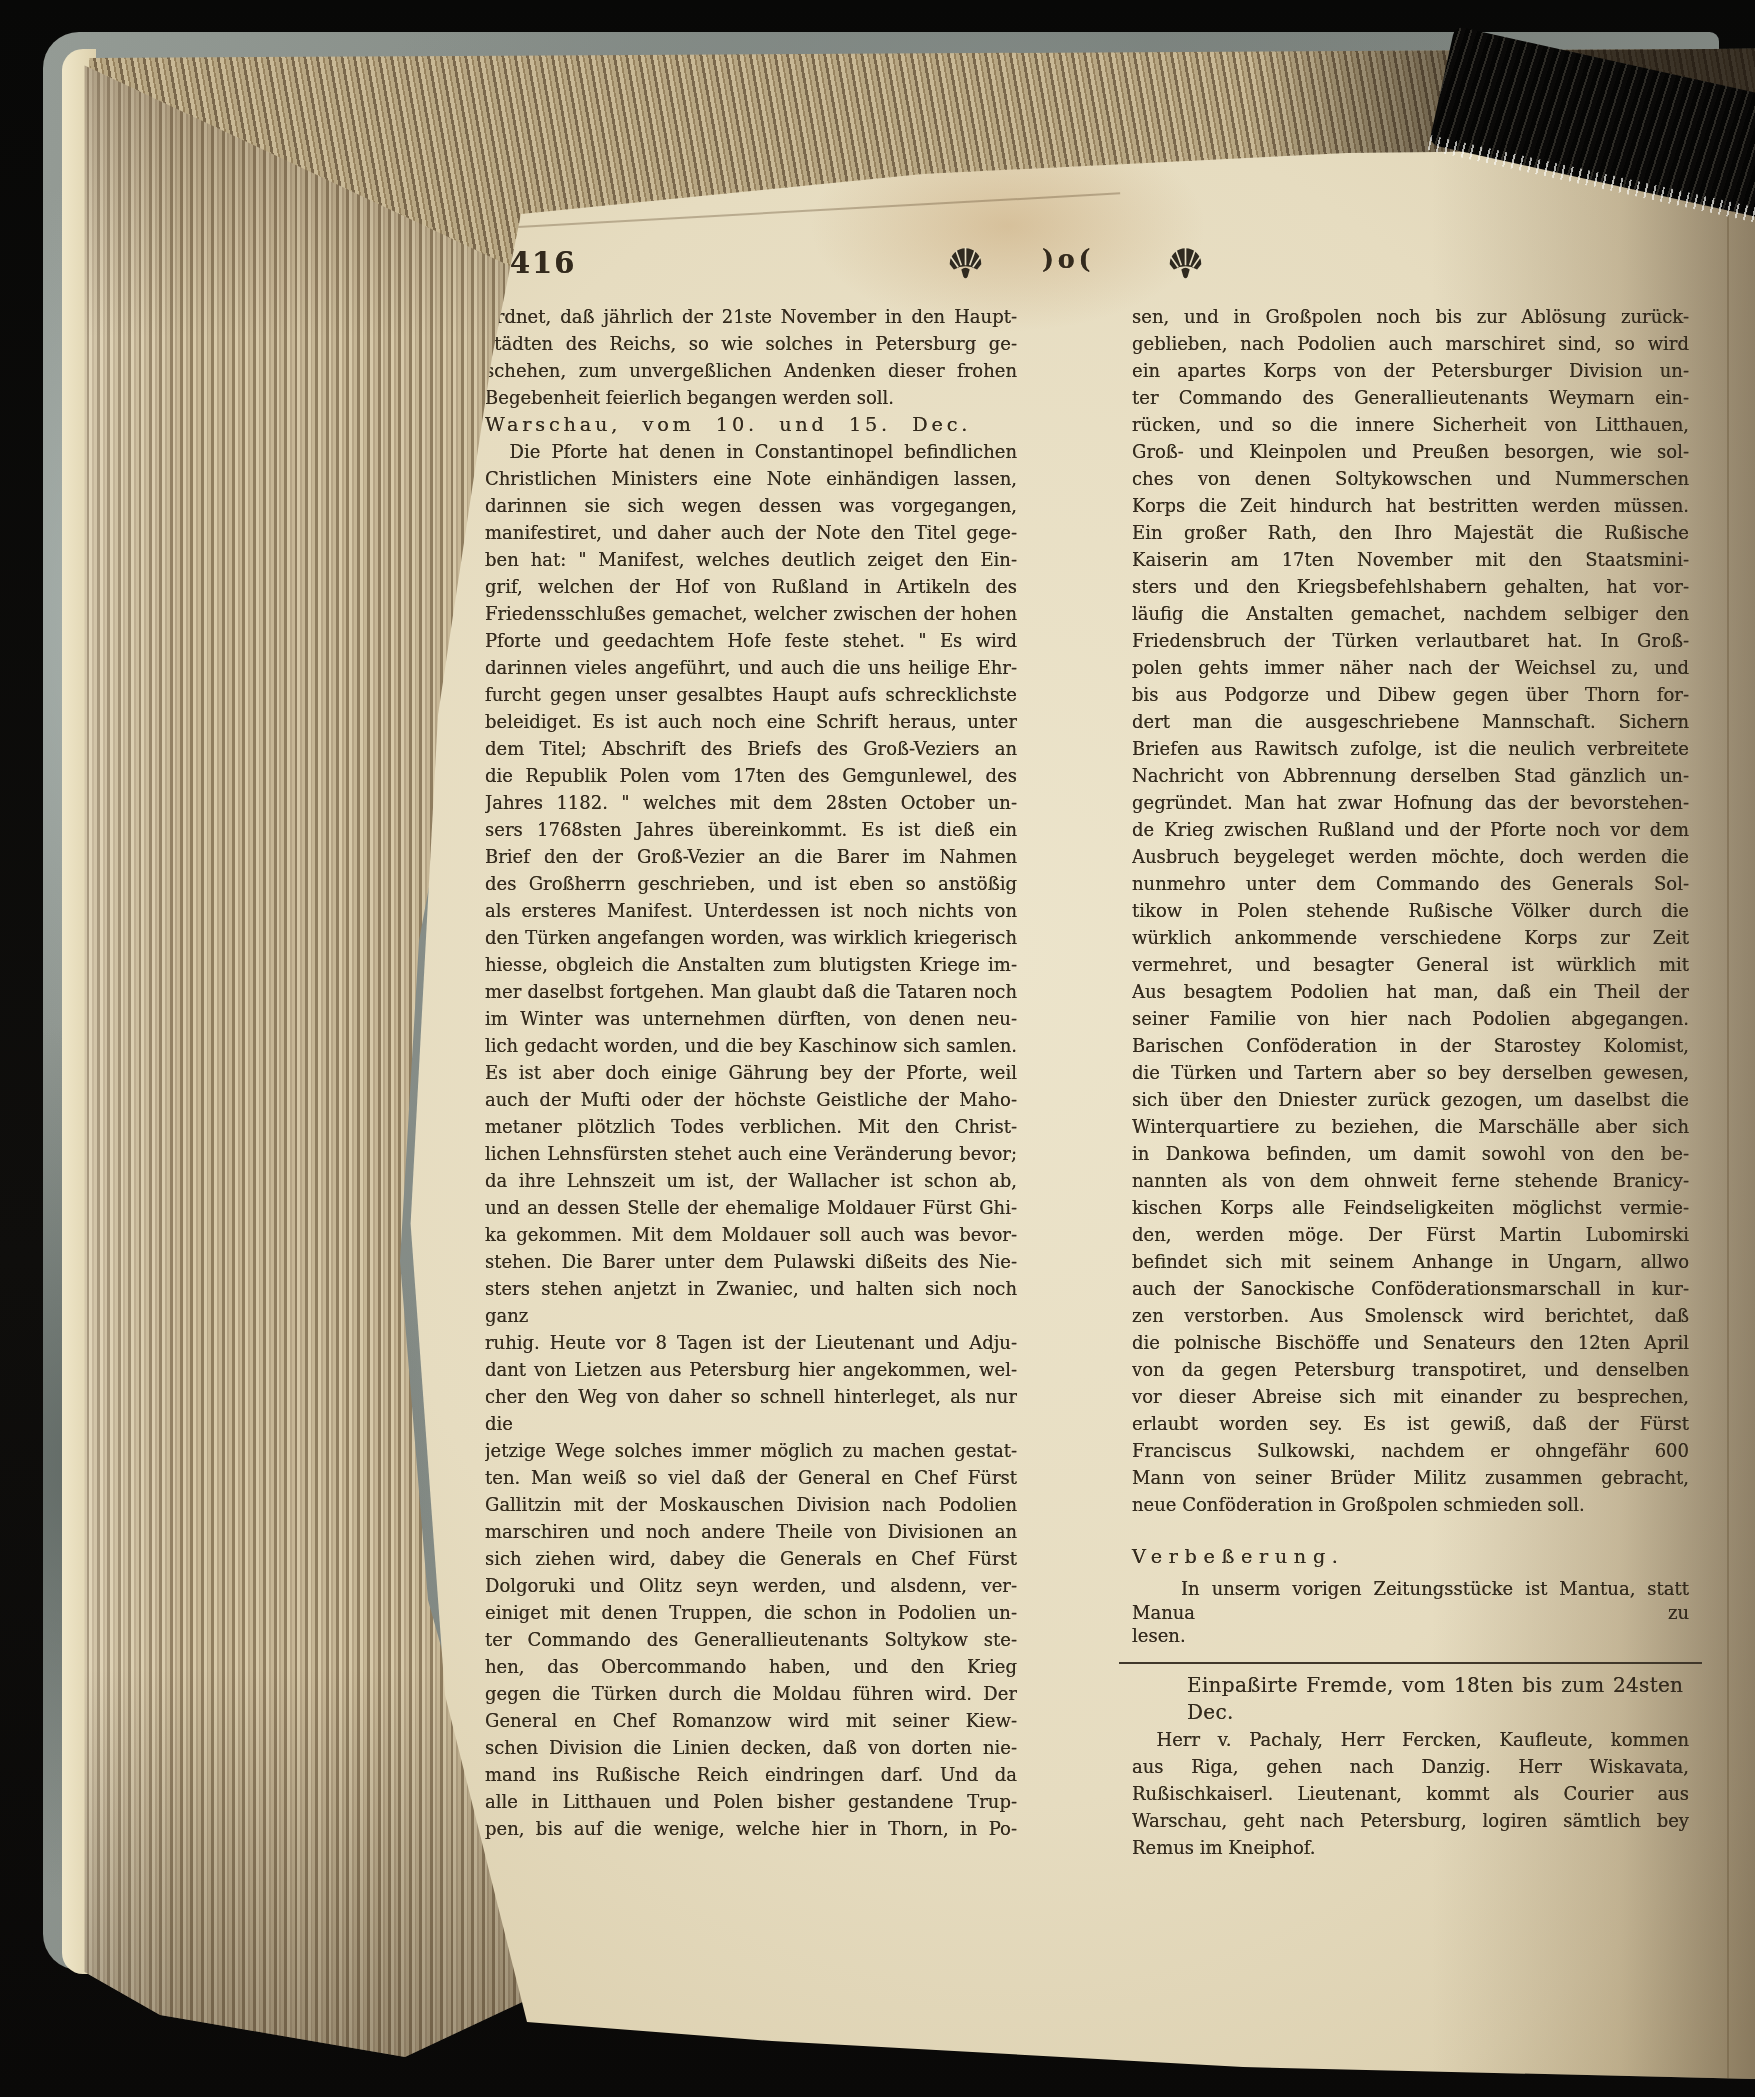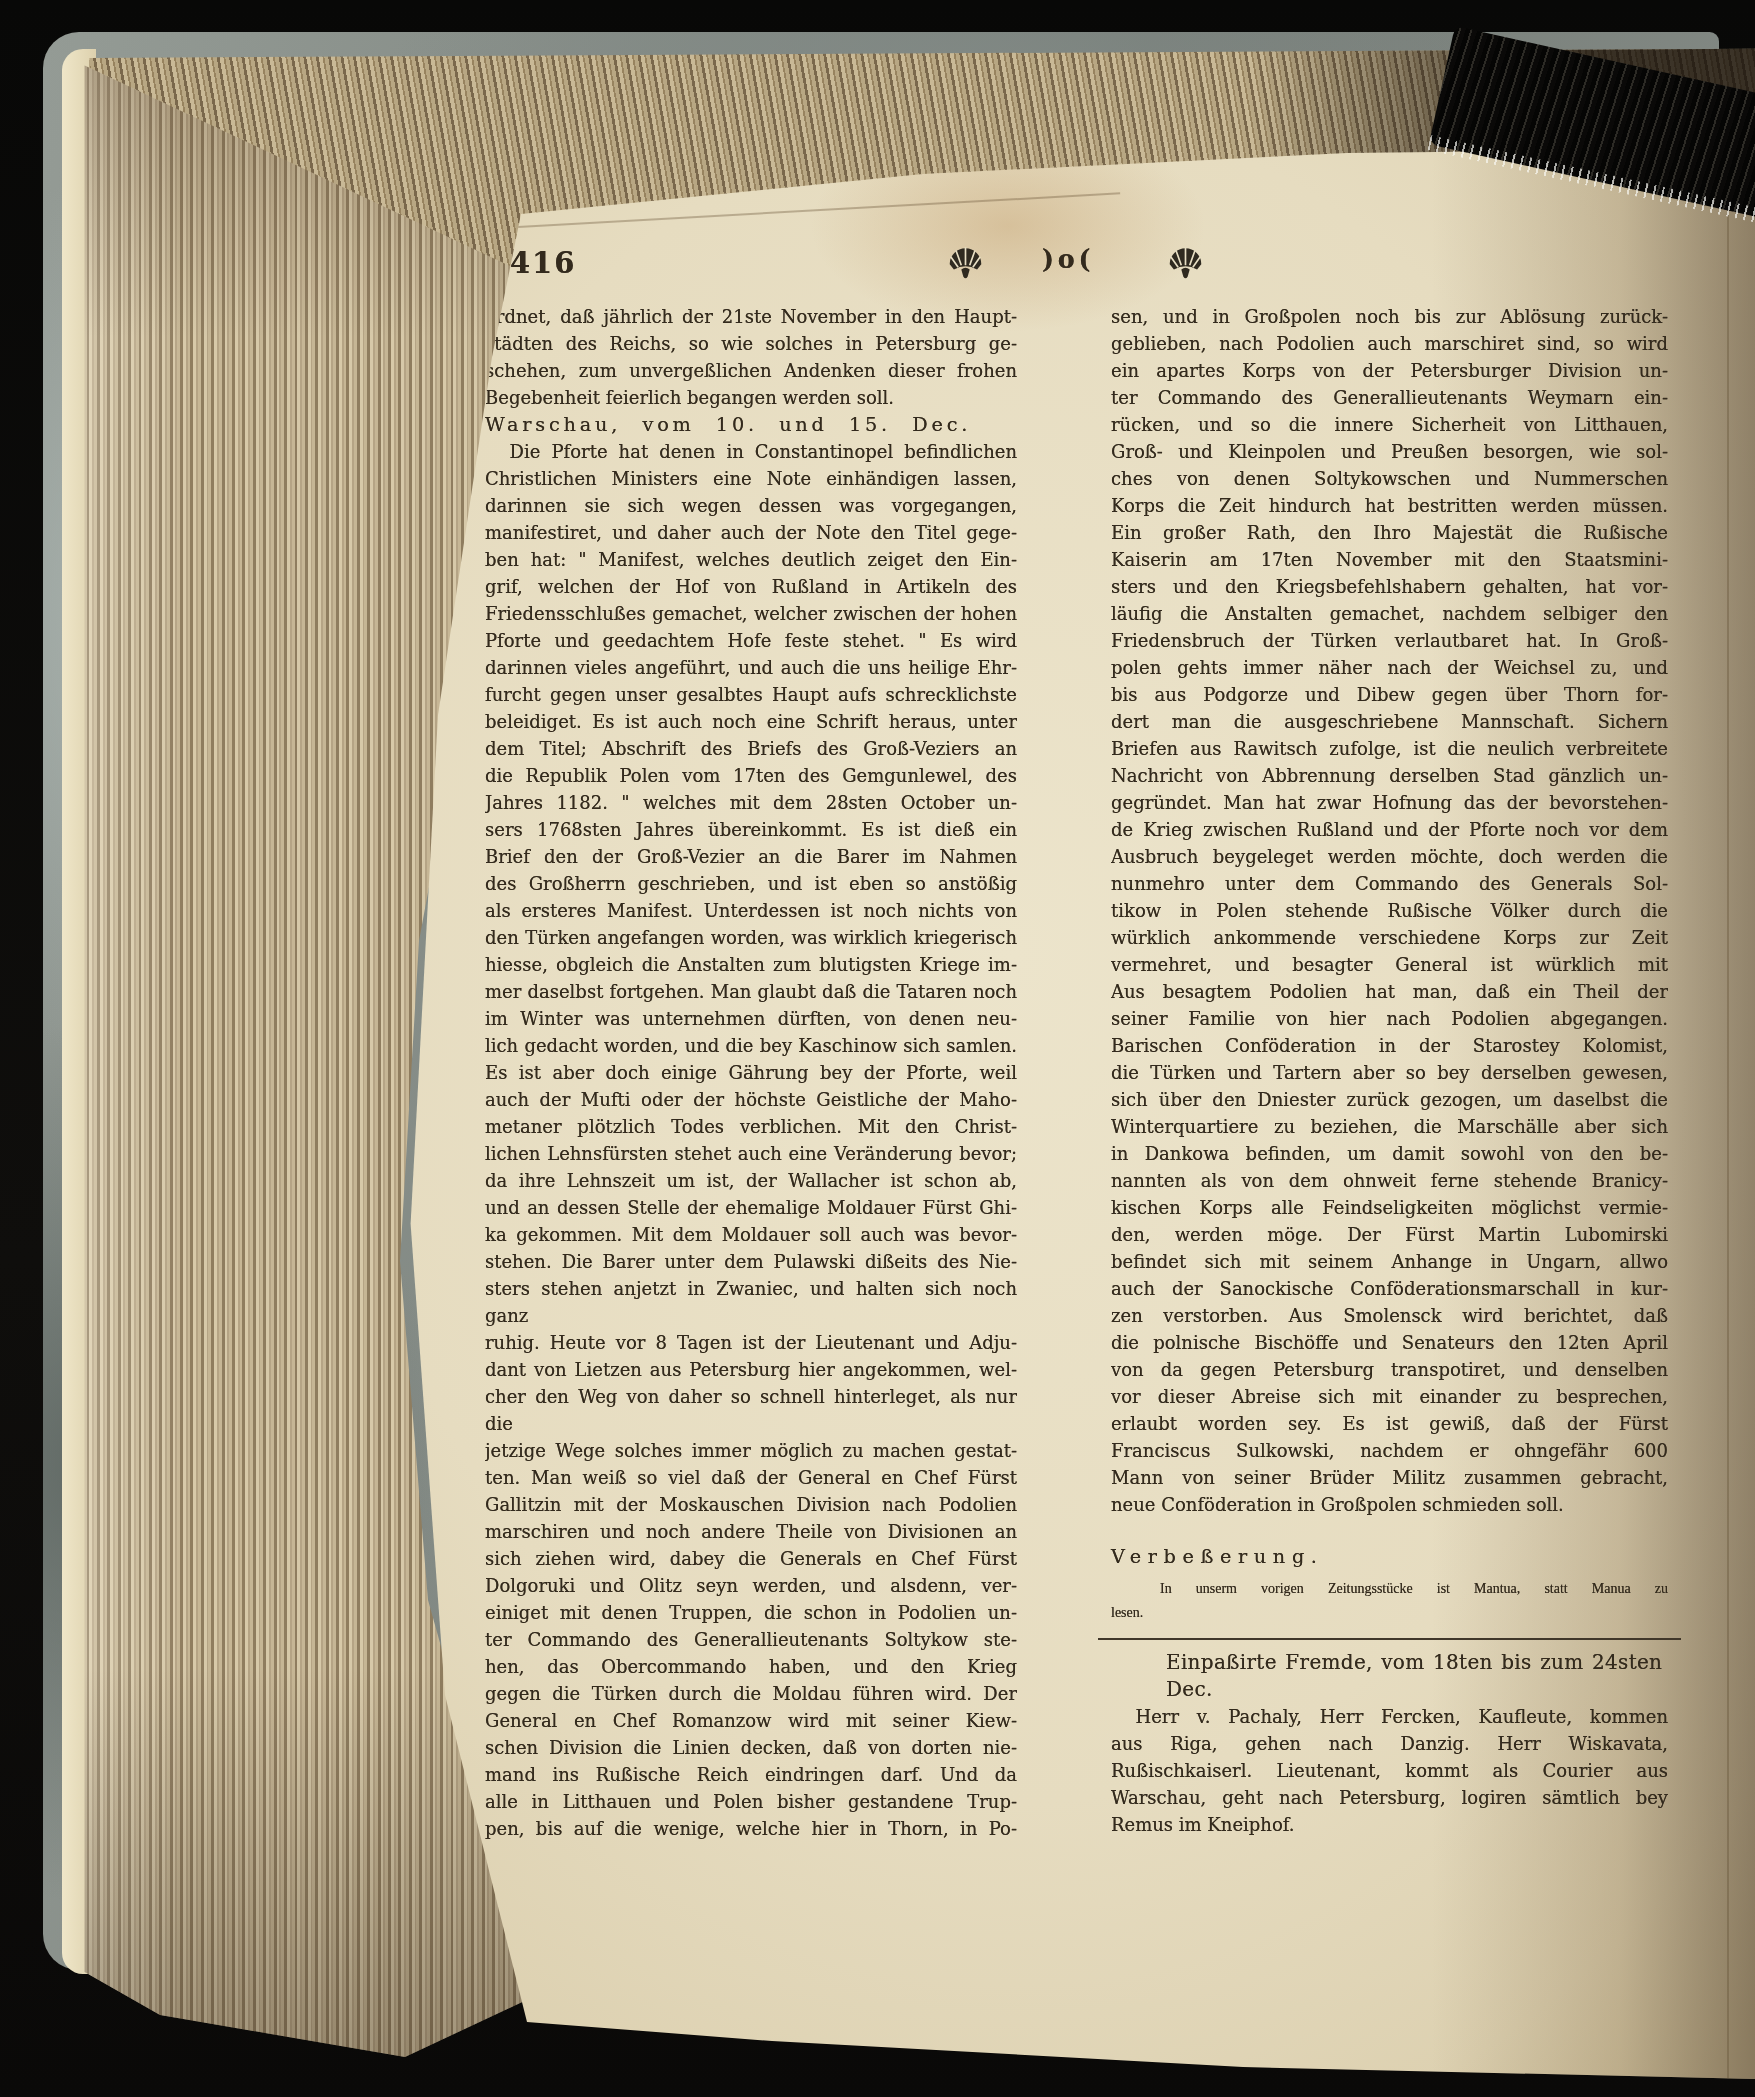--- a/index.html
+++ b/index.html
@@ -57,29 +57,29 @@
   
   .ink{color:#332a1d;text-shadow:0 0 0.6px rgba(50,40,25,.75);}
   .pagenum{left:105px;top:107px;font-size:29px;font-weight:bold;letter-spacing:1.9px;}
   .orn{top:102px;width:43px;height:40px;}
   .orn svg{position:static;display:block;width:100%;height:100%;}
   .orn1{left:539px;} .orn2{left:759px;}
   .sep-mark{left:637px;top:105px;font-size:25.4px;letter-spacing:3.8px;font-weight:bold;}
 
   .col{top:164px;font-size:18px;line-height:27px;}
   .col-left{left:80px;width:532px;}
-  .col-right{left:706px;width:557px;}
+  .col-right{left:727px;width:557px;}
   .col .blk{position:static;}
   .col .line{position:static;overflow:hidden;min-height:27px;white-space:normal;}
   .col .line.j{text-align:justify;text-align-last:justify;}
   .col .line.ind{text-indent:24.5px;}
   .col .h{position:static;text-align:left;letter-spacing:3.8px;word-spacing:11.3px;font-size:19.3px;}
   .col .h.correction{margin-top:24.5px;letter-spacing:6.6px;word-spacing:1.9px;}
   .col .h.trailer{margin-top:1.9px;text-align:left;padding-left:55px;letter-spacing:0.3px;word-spacing:1.9px;font-size:20px;}
-  .col .small{margin-top:7.5px;font-size:14px;line-height:23.5px;font-family:Liberation Serif, serif;}
+  .col .small{margin-top:7.5px;font-size:18px;line-height:23.5px;}
   .col .small .line{min-height:23.5px;}
   .col .small .line.ind{text-indent:49px;}
   .col .rule{position:static;margin:14px 0 8.5px -13px;width:calc(100% + 26px);border-top:2.4px solid #40372a;}
 </style>
 </head>
 <body>
 
 <div class="stage">
 
   <div class="cover"></div>

